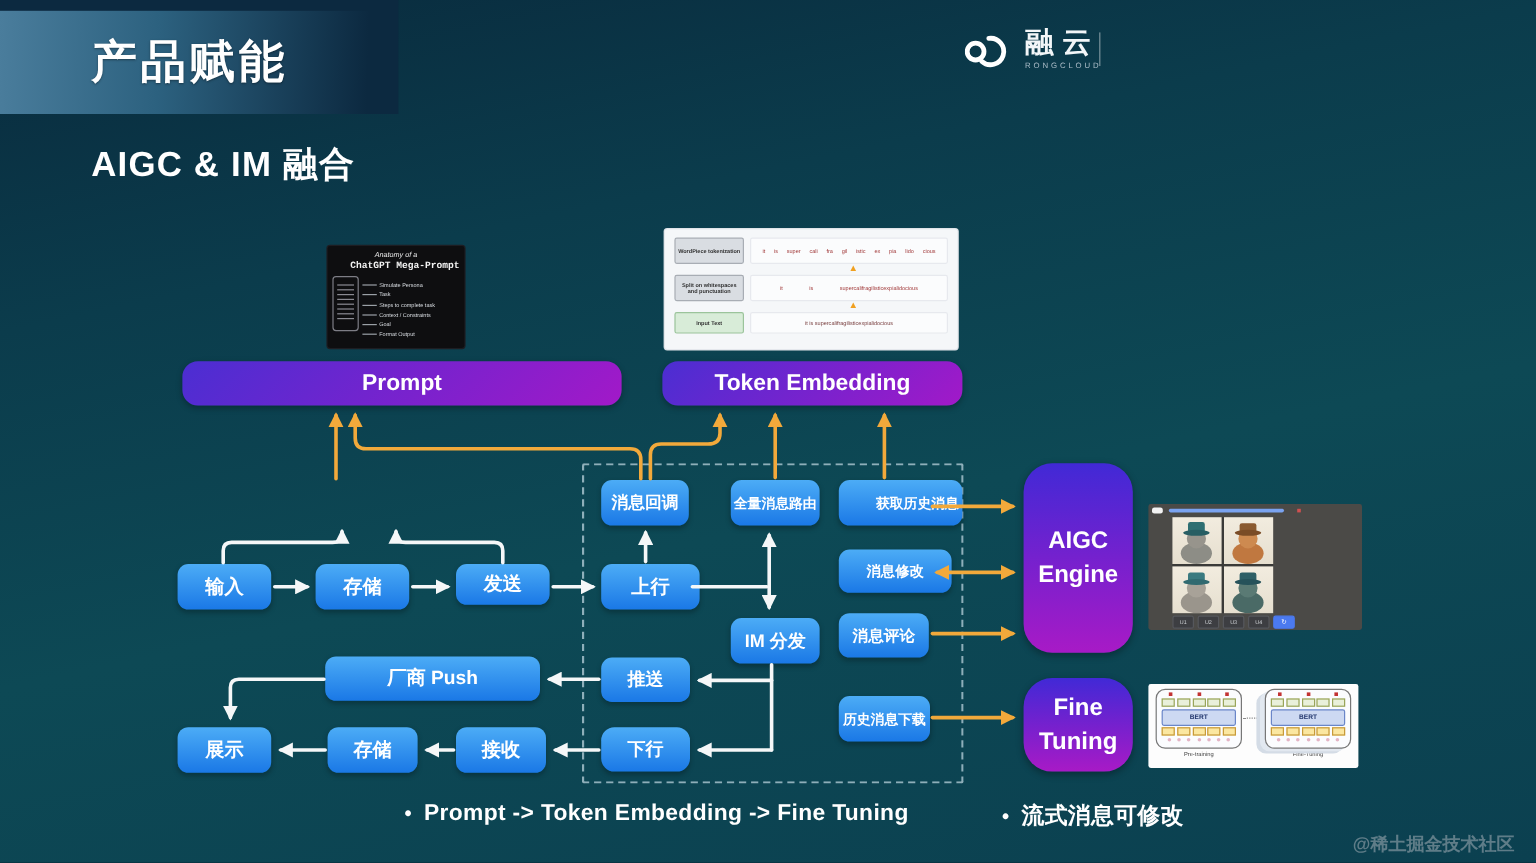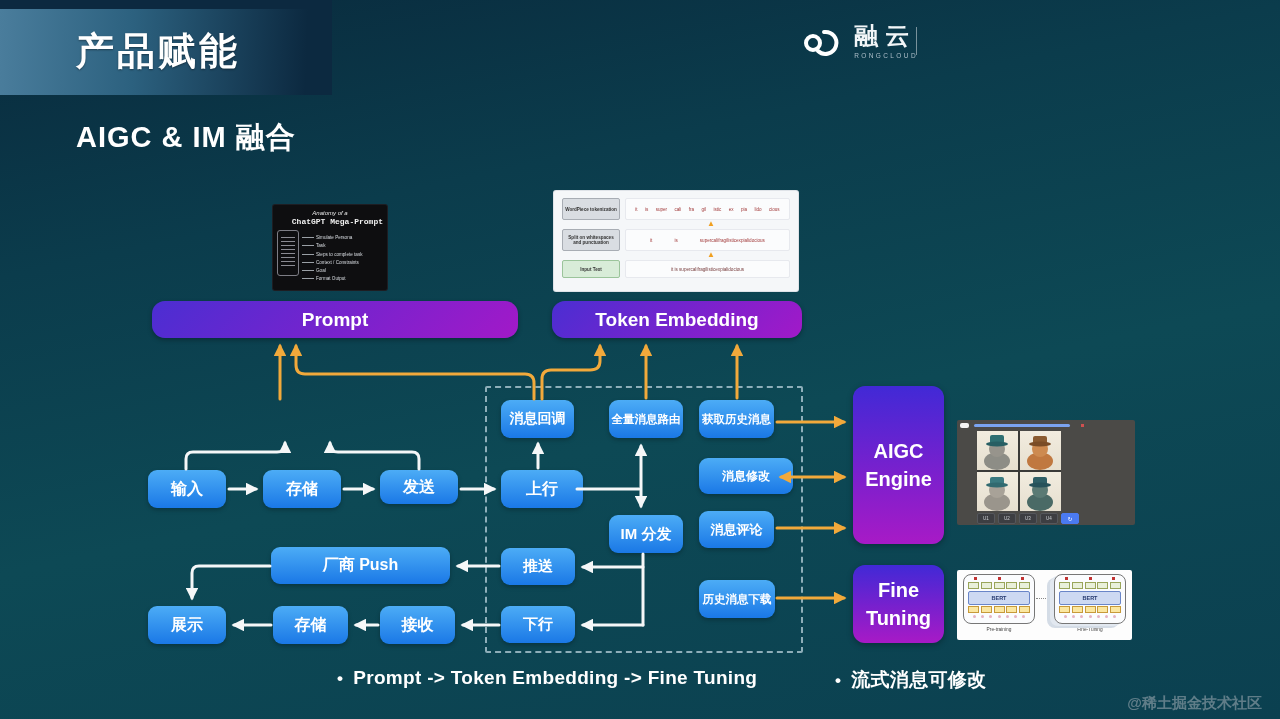--- a/index.html
+++ b/index.html
@@ -21,21 +21,21 @@
   .brand-divider{left:916px;top:27px;width:1px;height:28px;background:rgba(255,255,255,.45);}
   .tagline{left:934px;top:31px;font-size:17px;font-weight:bold;letter-spacing:1px;color:#e6edf2;}
   .subtitle{left:76px;top:118px;font-size:29px;font-weight:bold;letter-spacing:1px;}
   
   .bluebox{display:flex;align-items:center;justify-content:center;text-align:center;
     background:linear-gradient(180deg,#4cacf6 0%,#1a78e6 100%);
     border-radius:9px;font-weight:bold;color:#fff;box-shadow:0 2px 4px rgba(0,0,0,.25);}
   .pbar{display:flex;align-items:center;justify-content:center;border-radius:13px;
     background:linear-gradient(135deg,#4b2ed2 0%,#7a22cd 55%,#a219c8 100%);
     font-weight:bold;font-size:19px;box-shadow:0 2px 5px rgba(0,0,0,.3);}
-  .pblock{display:flex;align-items:center;justify-content:center;text-align:center;border-radius:12px;
+  .pblock{display:flex;align-items:center;justify-content:center;text-align:center;border-radius:24px;
     background:linear-gradient(180deg,#4129d6 0%,#7a20cd 55%,#a81ac6 100%);
     font-weight:bold;font-size:20px;line-height:1.4;box-shadow:0 2px 6px rgba(0,0,0,.3);}
   .dashed-rect{border:2px dashed rgba(198,220,230,.7);border-radius:2px;}
   
   .fig-prompt{left:273px;top:205px;width:114px;height:85px;background:#0e0e10;border-radius:2px;
     box-shadow:0 0 0 1px #1d1d22;padding:5px 4px 3px 4px;box-sizing:border-box;}
   .fig-prompt .t1{font-size:6px;font-style:italic;color:#e9e9e9;text-align:center;}
   .fig-prompt .t2{font-size:8px;font-weight:bold;color:#f2f2f2;text-align:right;margin-top:1px;font-family:Liberation Mono, monospace;}
   .fig-prompt .body{display:flex;margin-top:4px;}
   .doc{width:22px;height:46px;border:1px solid #7d7d85;border-radius:3px;padding:3px 2px;box-sizing:border-box;}
@@ -214,36 +214,36 @@
 
   <div class="abs bluebox" style="left:501px;top:400px;width:73px;height:38px;font-size:14px;">
       <span>消息回调</span>
     </div>
   <div class="abs bluebox" style="left:501px;top:470px;width:82px;height:38px;font-size:16px;">
       <span>上行</span>
     </div>
   <div class="abs bluebox" style="left:609px;top:400px;width:74px;height:38px;font-size:11.5px;">
       <span>全量消息路由</span>
     </div>
-  <div class="abs bluebox" style="left:699px;top:400px;width:75px;height:38px;font-size:11.5px;">
+  <div class="abs bluebox" style="left:699px;top:400px;width:75px;height:38px;font-size:11.5px;padding-left:28px;">
       <span>获取历史消息</span>
     </div>
   <div class="abs bluebox" style="left:699px;top:458px;width:94px;height:36px;font-size:12px;">
       <span>消息修改</span>
     </div>
   <div class="abs bluebox" style="left:699px;top:511px;width:75px;height:37px;font-size:13px;">
       <span>消息评论</span>
     </div>
   <div class="abs bluebox" style="left:609px;top:515px;width:74px;height:38px;font-size:15px;">
       <span>IM 分发</span>
     </div>
   <div class="abs bluebox" style="left:501px;top:548px;width:74px;height:37px;font-size:15px;">
       <span>推送</span>
     </div>
-  <div class="abs bluebox" style="left:501px;top:606px;width:74px;height:37px;font-size:15px;">
+  <div class="abs bluebox" style="left:501px;top:606px;width:74px;height:37px;font-size:15px;border-radius:11px;">
       <span>下行</span>
     </div>
   <div class="abs bluebox" style="left:699px;top:580px;width:76px;height:38px;font-size:11.5px;">
       <span>历史消息下载</span>
     </div>
 
   <div class="abs bluebox" style="left:271px;top:547px;width:179px;height:37px;font-size:16px;">
       <span>厂商 Push</span>
     </div>
   <div class="abs bluebox" style="left:148px;top:606px;width:78px;height:38px;font-size:16px;">

